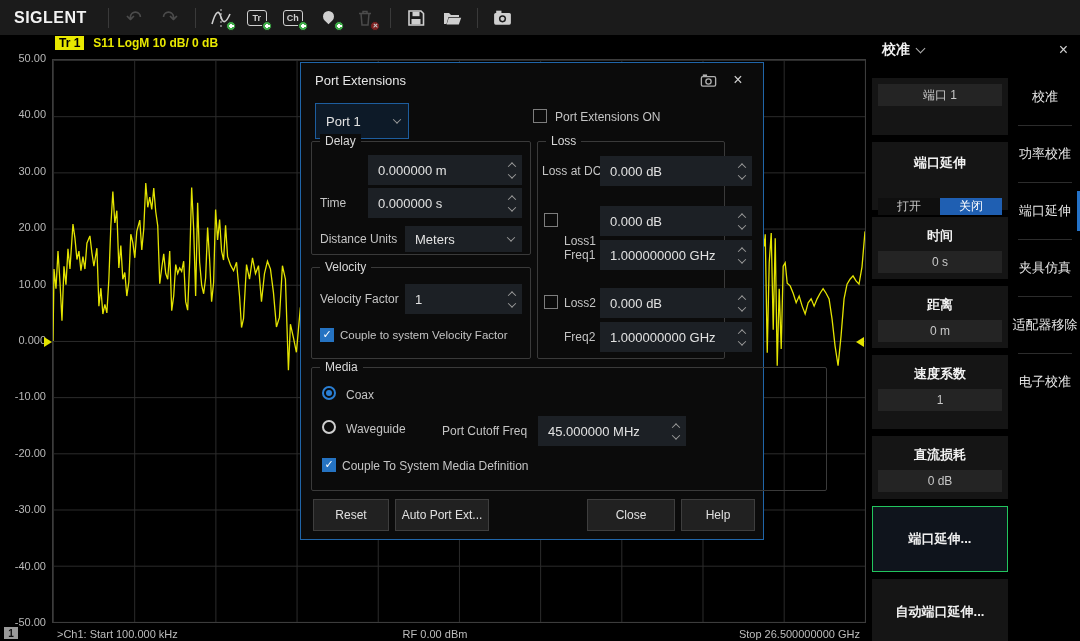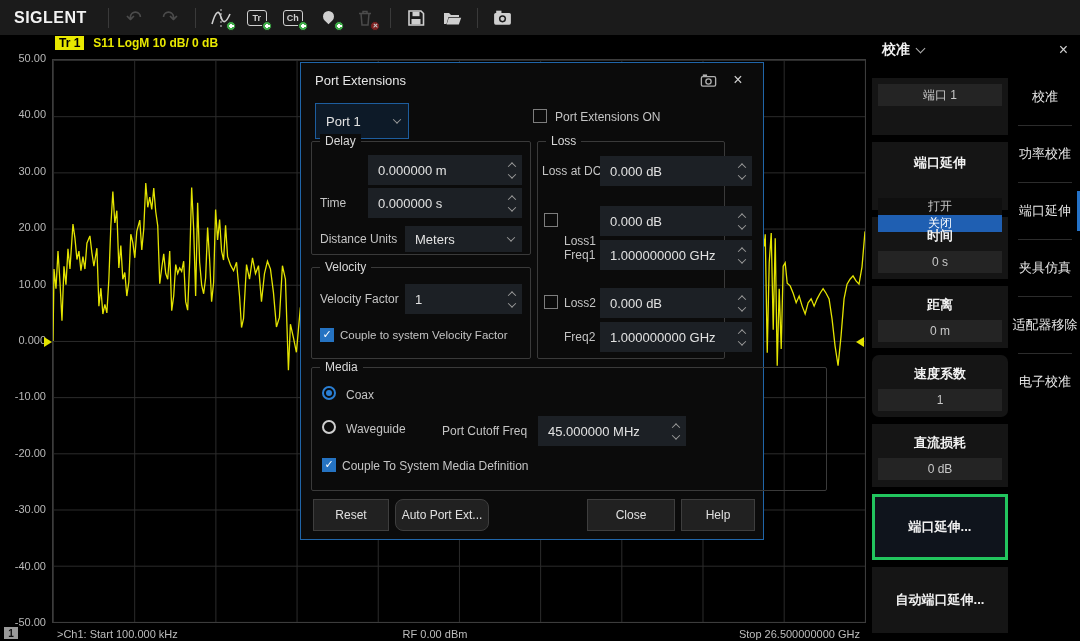--- a/index.html
+++ b/index.html
@@ -85,26 +85,26 @@
   
   .sidebar { position:absolute; left:870px; top:35px; width:210px; height:606px; background:#000; }
   .sb-header { position:absolute; top:0; left:0; right:0; height:30px; display:flex; align-items:center; padding:0 12px; }
   .sb-title { font-size:14px; font-weight:bold; color:#f2f2f2; margin-right:7px; }
   .sb-main { position:absolute; left:2px; top:43px; width:136px; }
   .block { background:#151515; margin-bottom:7px; display:flex; flex-direction:column; padding:0 6px 6px; }
   .block-label { padding-top:8px; text-align:center; font-weight:bold; font-size:13px; color:#f2f2f2; position:relative; }
   .block-value { margin-top:6px; height:22px; background:#242424; color:#c8c8c8; font-size:12px;
     display:flex; align-items:center; justify-content:center; }
   .sel-arrow { position:absolute; right:2px; top:12px; font-size:8px; color:#b0b0b0; }
-  .toggle-row { margin-top:26px; display:flex; height:22px;flex-direction:column; }
+  .toggle-row { margin-top:26px; display:flex; height:22px; }
   .toggle-half { flex:1; display:flex; align-items:center; justify-content:center; font-size:12px; color:#c8c8c8; background:#0f0f0f; }
   .toggle-half.active { background:#1f5fb2; color:#fff; }
   .block-btn { height:66px; background:#151515; margin-bottom:7px; display:flex; align-items:center;
     justify-content:center; font-weight:bold; font-size:13px; color:#f2f2f2; }
-  .block-btn.active { background:#0f141c; border:3px solid #22c55e; }
+  .block-btn.active { background:#0f141c; border:1px solid #22c55e; }
   .sb-tabs { position:absolute; left:140px; top:33px; width:70px; }
   .tab { height:57px; display:flex; align-items:center; justify-content:center; font-size:13px; color:#e8e8e8; position:relative; }
   .tab + .tab::before { content:""; position:absolute; top:0; left:8px; right:8px; height:1px; background:#2c2c2c; }
   .tab.active::after { content:""; position:absolute; right:0; top:50%; transform:translateY(-50%);
     width:3px; height:40px; background:#2472c8; }
   .chev-sm { width:7px; height:7px; border-left:1.5px solid #b0b0b0; border-top:1.5px solid #b0b0b0;
     transform:rotate(225deg); display:inline-block; margin-top:-3px; }
 </style>
 </head>
 <body>
@@ -330,21 +330,21 @@
         <span class="spin-btns">
             <i class="chv up"></i>
             <i class="chv dn"></i>
           </span>
       </div>
       <span class="cb checked" style="left:10px; top:90px;"></span>
       <span class="lbl" style="left:30px; top:91px;">Couple To System Media Definition</span>
     </div>
 
     <div class="btn" style="left:12px; top:436px; width:76px;">Reset</div>
-    <div class="btn" style="left:94px; top:436px; width:94px;border-radius:8px;">Auto Port Ext...</div>
+    <div class="btn" style="left:94px; top:436px; width:94px;">Auto Port Ext...</div>
     <div class="btn" style="left:286px; top:436px; width:88px;">Close</div>
     <div class="btn" style="left:380px; top:436px; width:74px;">Help</div>
   </div>
 
   <div class="sidebar">
     <div class="sb-header">
       <span class="sb-title">校准</span>
       <i class="chev-sm"></i>
       <span style="margin-left:auto;" class="xglyph">×</span>
     </div>
@@ -365,21 +365,21 @@
       <div class="block" style="height:62px;">
         <div class="block-label" style="padding-top:10px;">时间</div>
         <div class="block-value">0 s</div>
       </div>
 
       <div class="block" style="height:62px;">
         <div class="block-label" style="padding-top:10px;">距离</div>
         <div class="block-value">0 m</div>
       </div>
 
-      <div class="block" style="height:62px;border-radius:7px;">
+      <div class="block" style="height:74px;">
         <div class="block-label" style="padding-top:10px;">速度系数</div>
         <div class="block-value">1</div>
       </div>
 
       <div class="block" style="height:63px;">
         <div class="block-label" style="padding-top:10px;">直流损耗</div>
         <div class="block-value">0 dB</div>
       </div>
 
       <div class="block-btn active">端口延伸...</div>

